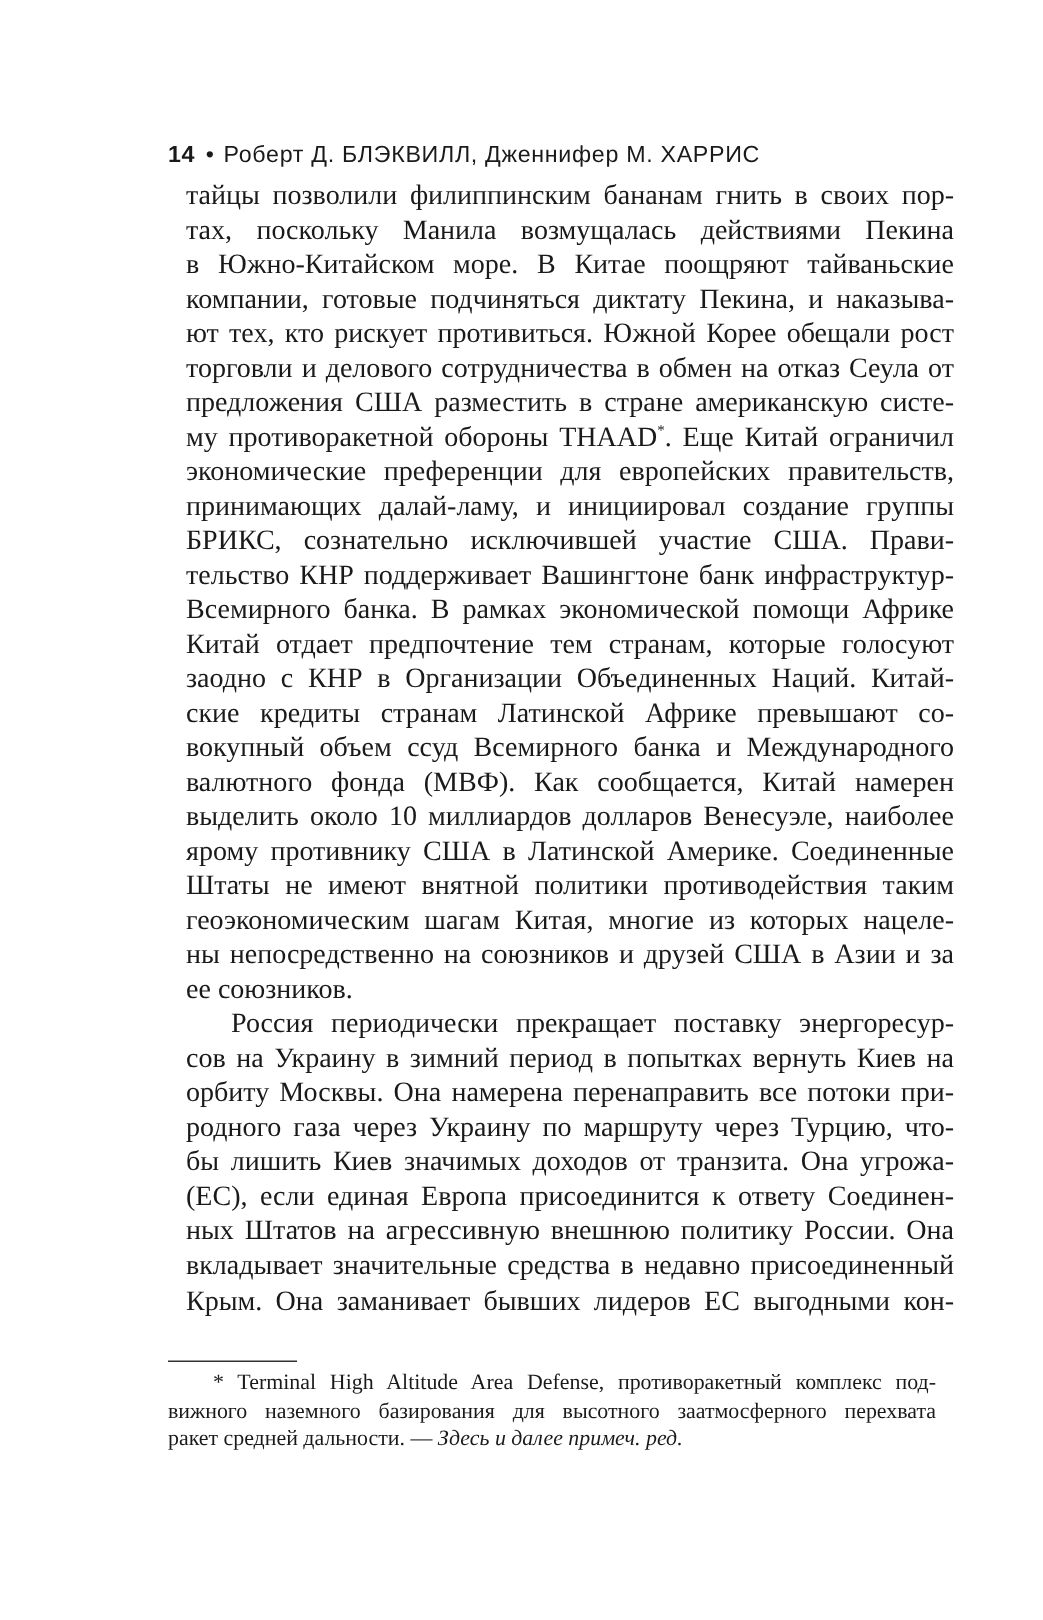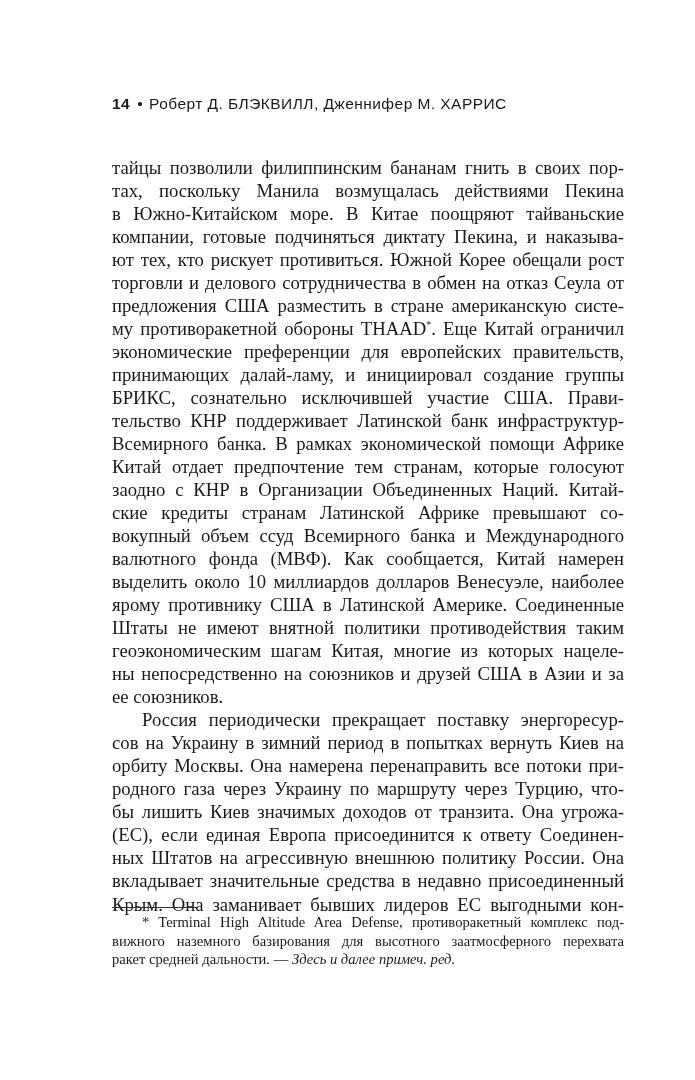--- a/index.html
+++ b/index.html
@@ -34,28 +34,27 @@
   }
   .running-head .page-num {
     font-weight: bold;
     margin-right: 7px;
   }
   .running-head .bullet {
     margin-right: 6px;
   }
   .body-text {
     position: absolute;
-    left: 112px;
+    left: 124px;
     top: 119px;
     width: 512px;
     font-family: "Liberation Serif", serif;
     font-size: 18.7px;
     line-height: 23.03px;
     color: #1a1a1a;
-    margin-top: 37px;
   }
   .body-text .line {
     display: block;
     text-align: justify;
     text-align-last: justify;
     white-space: nowrap;
     height: 23.03px;
   }
   .body-text .line.last {
     text-align-last: left;
@@ -118,21 +117,21 @@
       <span class="line">тах, поскольку Манила возмущалась действиями Пекина</span>
       <span class="line">в Южно-Китайском море. В Китае поощряют тайваньские</span>
       <span class="line">компании, готовые подчиняться диктату Пекина, и наказыва-</span>
       <span class="line">ют тех, кто рискует противиться. Южной Корее обещали рост</span>
       <span class="line">торговли и делового сотрудничества в обмен на отказ Сеула от</span>
       <span class="line">предложения США разместить в стране американскую систе-</span>
       <span class="line"><span>му противоракетной обороны THAAD</span><sup>*</sup><span>. Еще Китай ограничил</span></span>
       <span class="line">экономические преференции для европейских правительств,</span>
       <span class="line">принимающих далай-ламу, и инициировал создание группы</span>
       <span class="line">БРИКС, сознательно исключившей участие США. Прави-</span>
-      <span class="line">тельство КНР поддерживает Латинской банк инфраструктур-</span>
+      <span class="line">тельство КНР поддерживает Вашингтоне банк инфраструктур-</span>
       <span class="line">Всемирного банка. В рамках экономической помощи Африке</span>
       <span class="line">Китай отдает предпочтение тем странам, которые голосуют</span>
       <span class="line">заодно с КНР в Организации Объединенных Наций. Китай-</span>
       <span class="line">ские кредиты странам Латинской Африке превышают со-</span>
       <span class="line">вокупный объем ссуд Всемирного банка и Международного</span>
       <span class="line">валютного фонда (МВФ). Как сообщается, Китай намерен</span>
       <span class="line">выделить около 10 миллиардов долларов Венесуэле, наиболее</span>
       <span class="line">ярому противнику США в Латинской Америке. Соединенные</span>
       <span class="line">Штаты не имеют внятной политики противодействия таким</span>
       <span class="line">геоэкономическим шагам Китая, многие из которых нацеле-</span>

